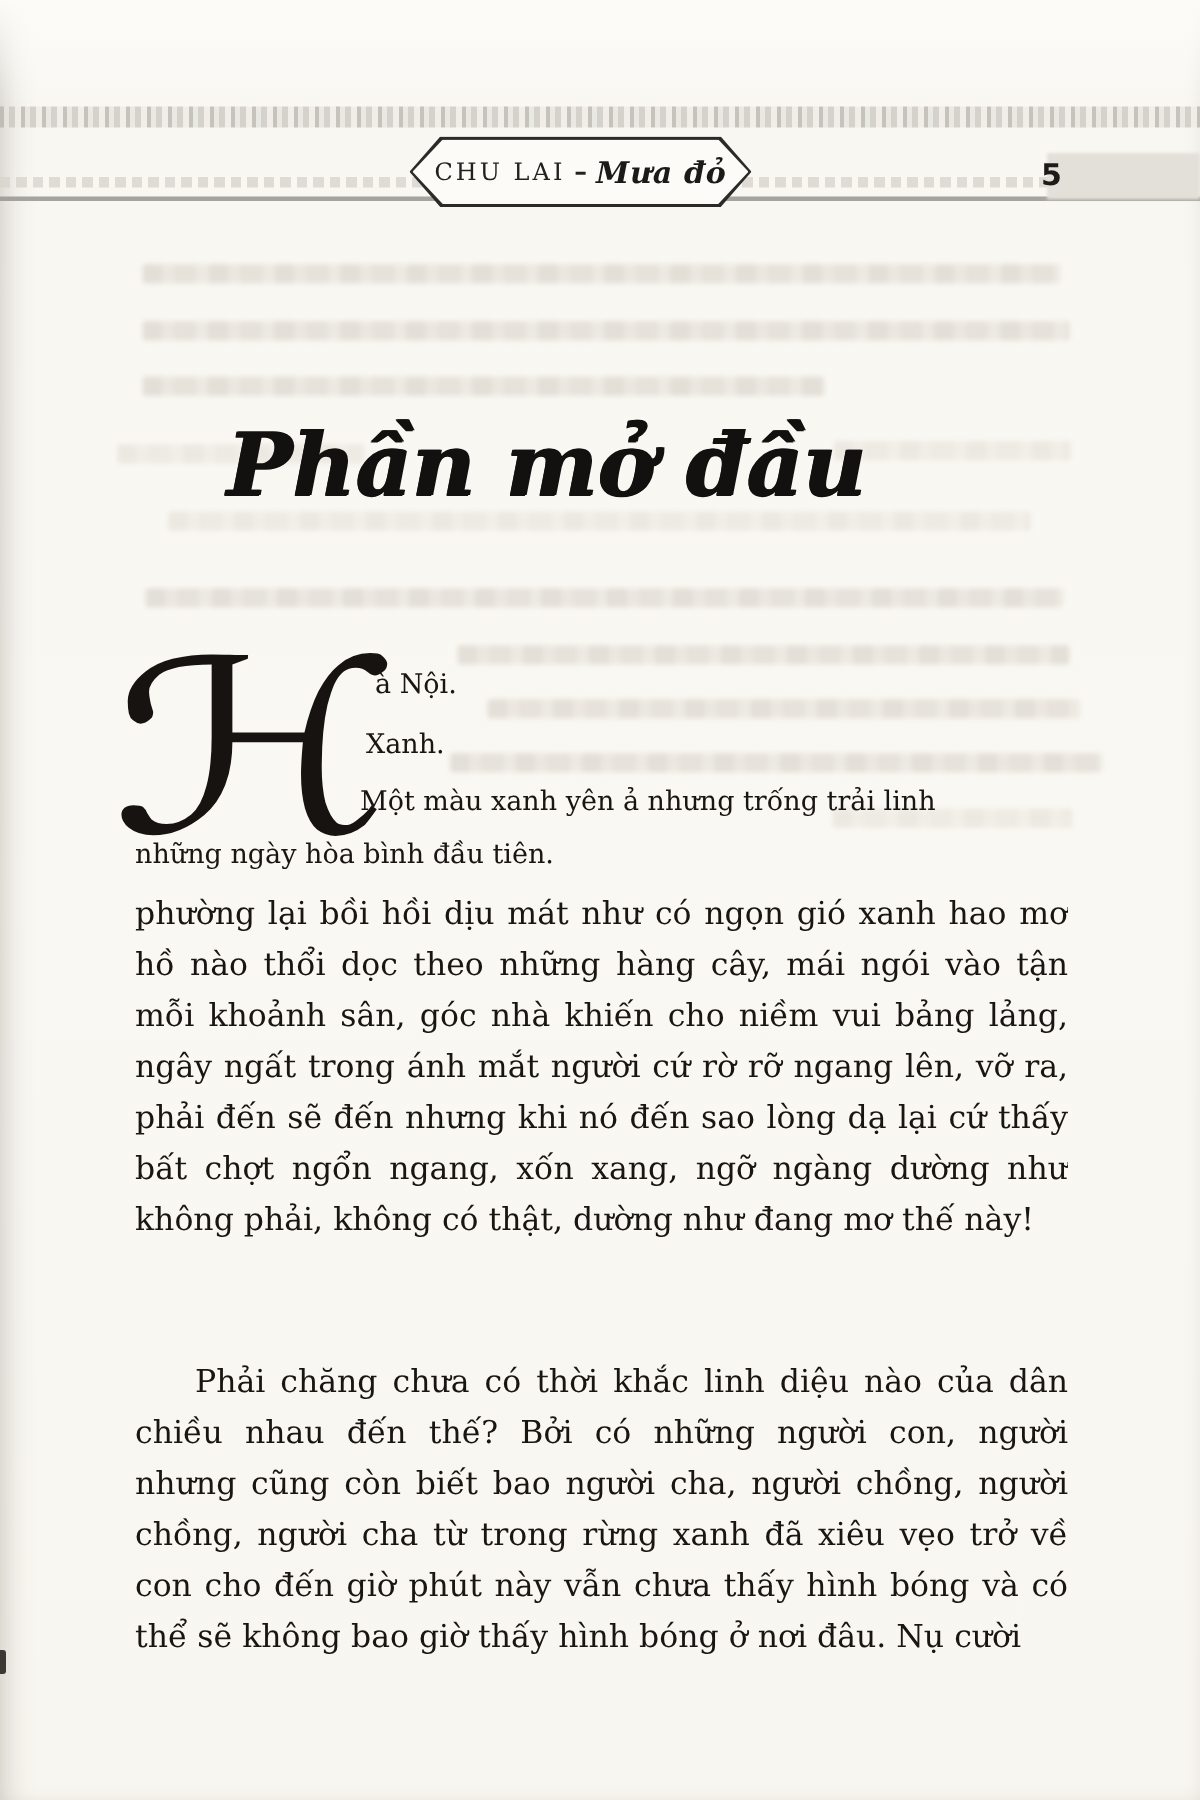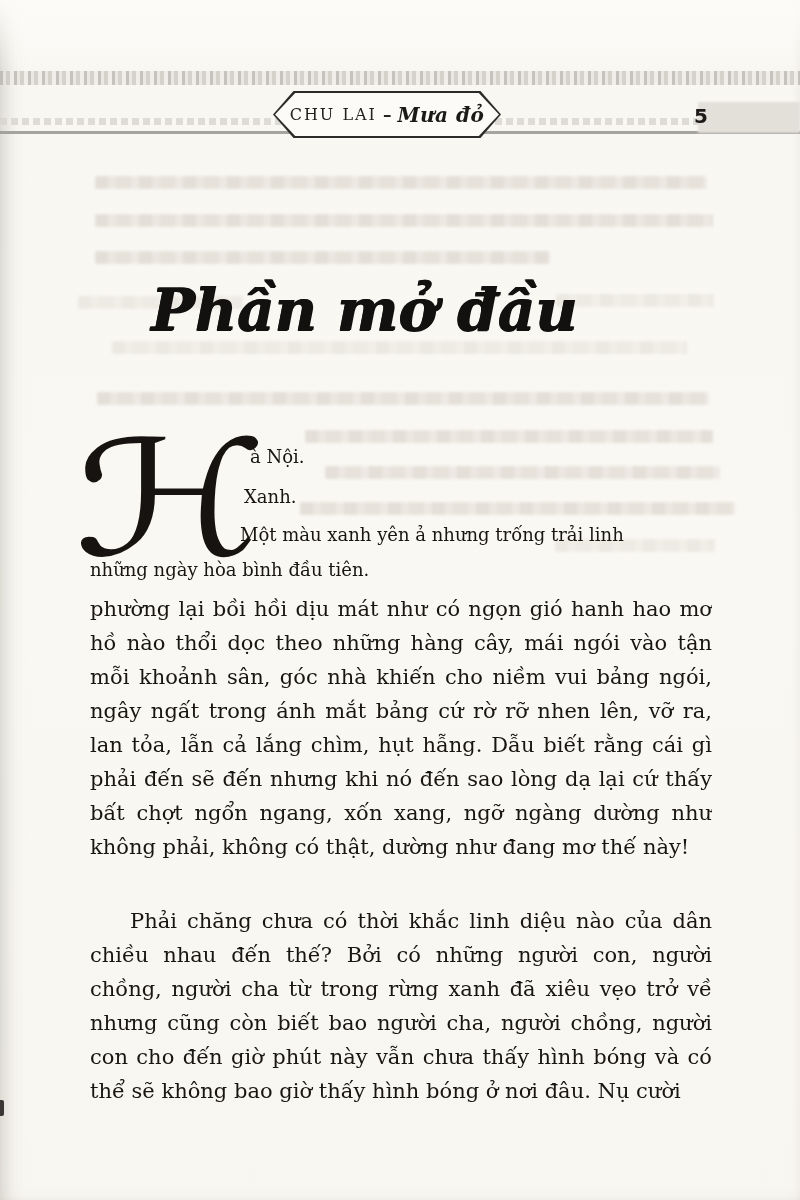--- a/index.html
+++ b/index.html
@@ -119,33 +119,32 @@
 
   <div class="section-title">Phần mở đầu</div>
 
   <div class="dropcap">ℋ</div>
   <div class="open-line" style="left:250px;top:442px;">à Nội.</div>
   <div class="open-line" style="left:244px;top:482px;">Xanh.</div>
   <div class="open-line" style="left:240px;top:520px;">Một màu xanh yên ả nhưng trống trải linh</div>
   <div class="open-line" style="left:90px;top:555px;">những ngày hòa bình đầu tiên.</div>
 
   <div class="para" style="top:592px;">
-    <div class="bline">phường lại bồi hồi dịu mát như có ngọn gió hanh hao mơ</div>
+    <div class="bline">phường lại bồi hồi dịu mát như có ngọn gió xanh hao mơ</div>
     <div class="bline">hồ nào thổi dọc theo những hàng cây, mái ngói vào tận</div>
-    <div class="bline">mỗi khoảnh sân, góc nhà khiến cho niềm vui bảng ngói,</div>
-    <div class="bline">ngây ngất trong ánh mắt bảng cứ rờ rỡ nhen lên, vỡ ra,</div>
-    <div class="bline">lan tỏa, lẫn cả lắng chìm, hụt hẫng. Dẫu biết rằng cái gì</div>
+    <div class="bline">mỗi khoảnh sân, góc nhà khiến cho niềm vui bảng lảng,</div>
+    <div class="bline">ngây ngất trong ánh mắt người cứ rờ rỡ ngang lên, vỡ ra,</div>
     <div class="bline">phải đến sẽ đến nhưng khi nó đến sao lòng dạ lại cứ thấy</div>
     <div class="bline">bất chợt ngổn ngang, xốn xang, ngỡ ngàng dường như</div>
     <div class="bline last">không phải, không có thật, dường như đang mơ thế này!</div>
   </div>
 
   <div class="para" style="top:904px;">
     <div class="bline indent">Phải chăng chưa có thời khắc linh diệu nào của dân</div>
     <div class="bline">chiều nhau đến thế? Bởi có những người con, người</div>
+    <div class="bline">nhưng cũng còn biết bao người cha, người chồng, người</div>
     <div class="bline">chồng, người cha từ trong rừng xanh đã xiêu vẹo trở về</div>
-    <div class="bline">nhưng cũng còn biết bao người cha, người chồng, người</div>
     <div class="bline">con cho đến giờ phút này vẫn chưa thấy hình bóng và có</div>
     <div class="bline last">thể sẽ không bao giờ thấy hình bóng ở nơi đâu. Nụ cười</div>
   </div>
 
   <div class="edge-tick"></div>
 </div>
 
 </body></html>

